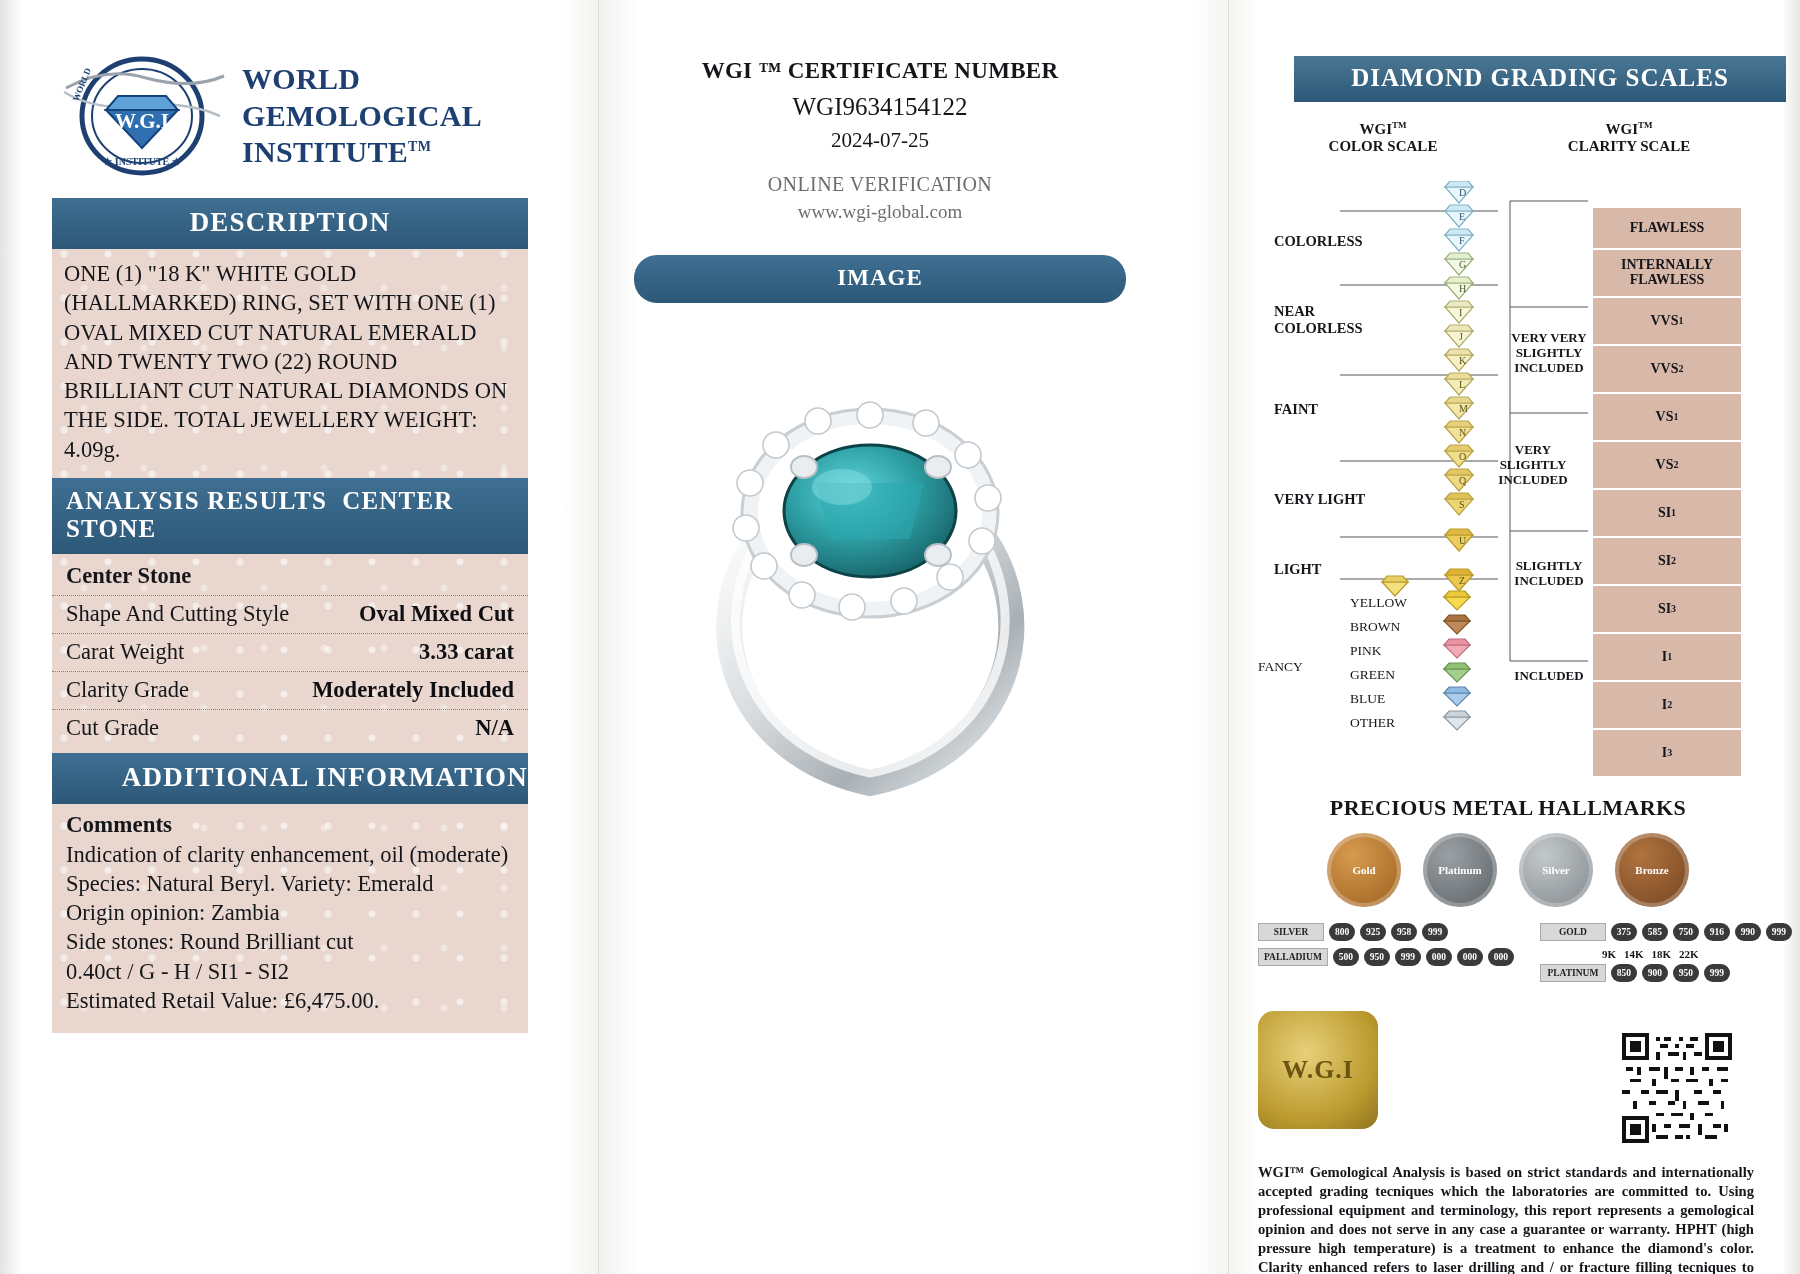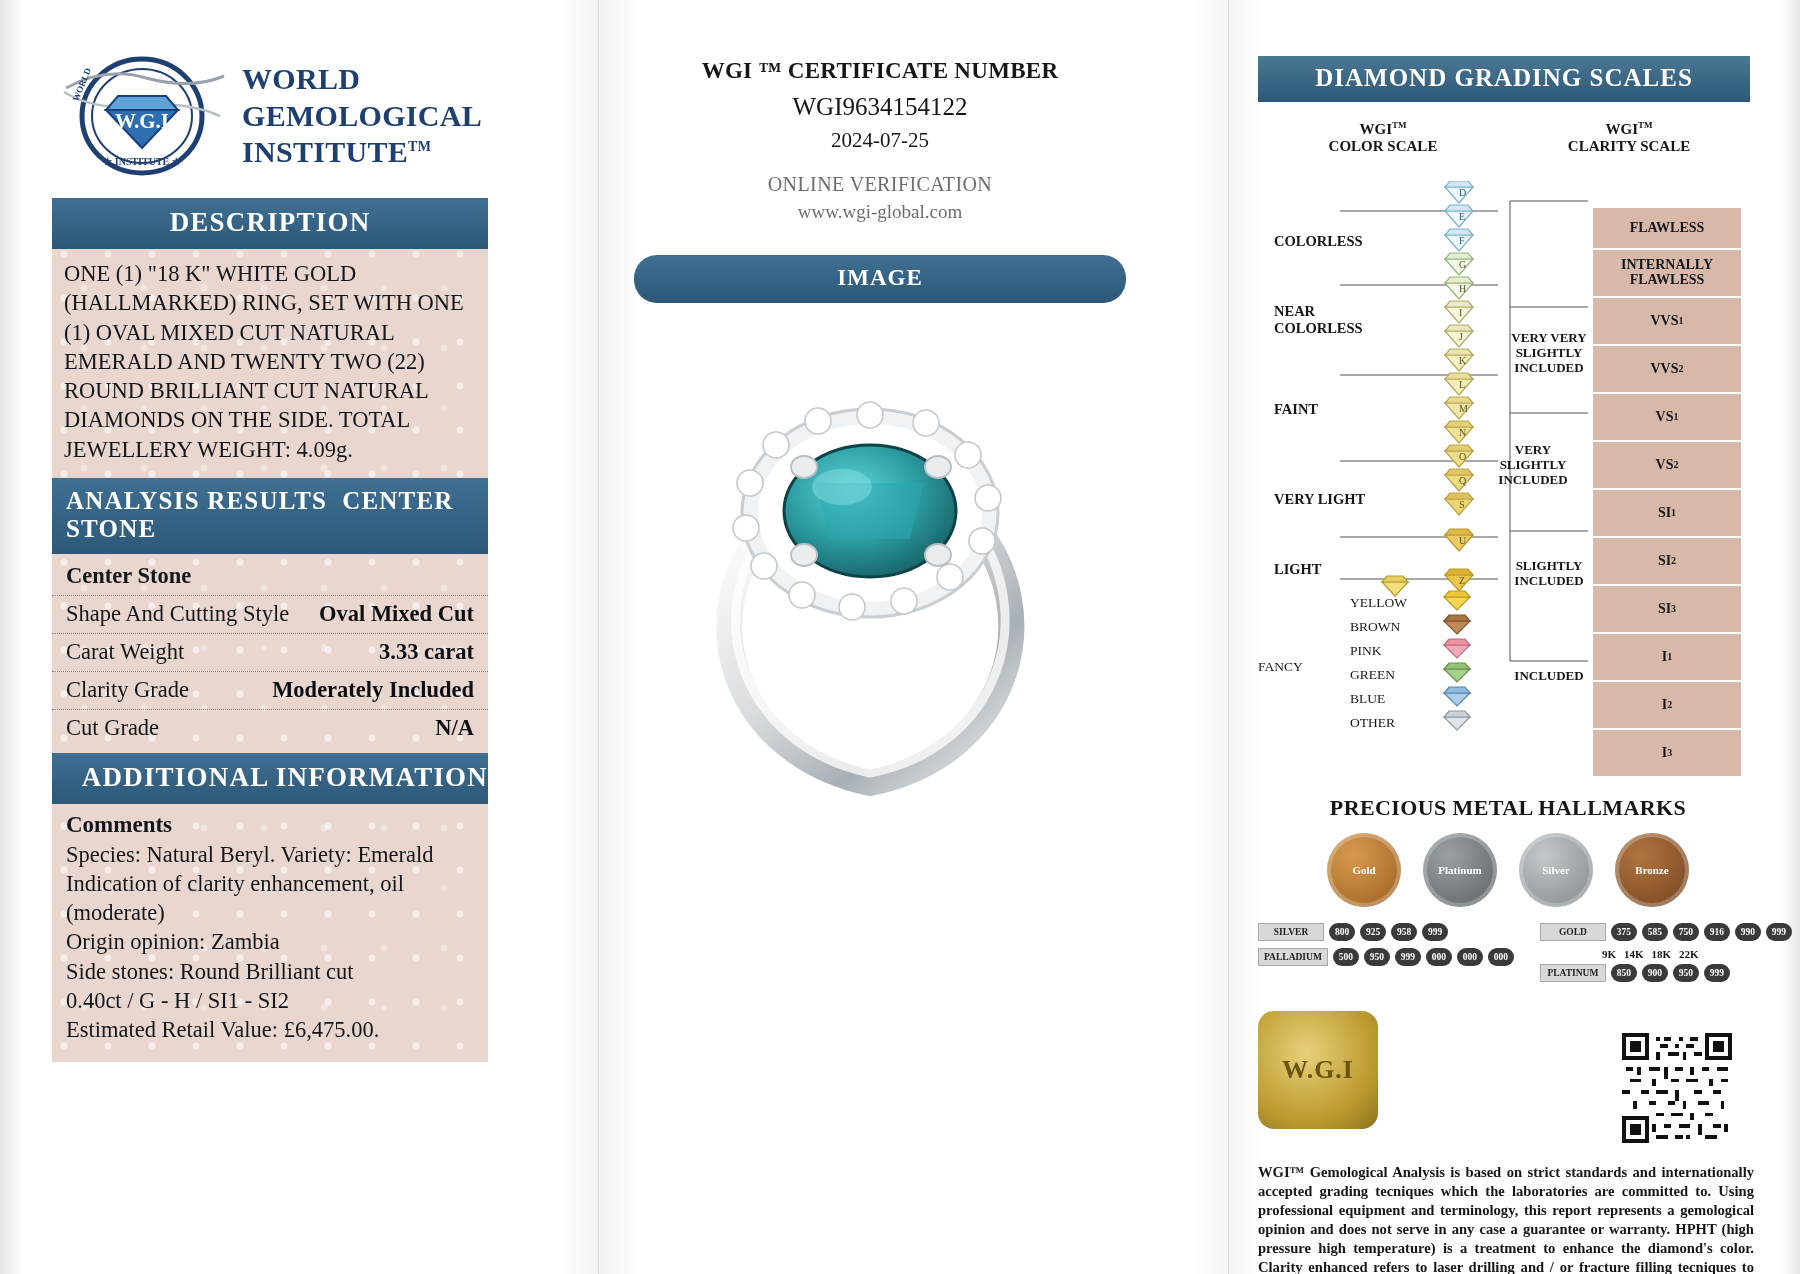--- a/index.html
+++ b/index.html
@@ -24,21 +24,21 @@
   }
   .logo-row{display:flex;align-items:center;gap:14px;margin-left:14px;}
   .logo-mark{width:172px;height:128px;position:relative;flex:none;}
   .logo-text{
     color:#1d3f72;font-weight:bold;font-size:30px;line-height:1.22;
     letter-spacing:.3px;font-family:"Liberation Serif",serif;
   }
   .logo-text sup{font-size:14px;vertical-align:super;}
 
   .panel{
-    width:436px;margin-left:10px;
+    width:476px;margin-left:10px;
     background:#e9d7cf;
     position:relative;
   }
   .tex{
     background-image:
       radial-gradient(circle at 12px 12px, rgba(255,255,255,.55) 3px, transparent 4px),
       radial-gradient(circle at 32px 30px, rgba(255,255,255,.35) 3px, transparent 4px);
     background-size:44px 44px, 60px 60px;
   }
   .bar{
@@ -80,21 +80,21 @@
     padding:10px 0 12px;
     border-radius:23px;
   }
   .ringwrap{position:relative;width:520px;height:470px;margin-top:60px;}
 
   
   .right{position:absolute;left:1258px;top:56px;width:500px;}
   .gradebar{
     background:linear-gradient(180deg,#4a7794,#2d5878);
     color:#fff;text-align:center;font-weight:bold;font-size:25px;
-    letter-spacing:1px;padding:8px 0 10px;width:492px;
+    letter-spacing:1px;padding:8px 0 10px;width:492px;margin-left:36px;
   }
   .scaleheads{display:flex;margin-top:18px;font-weight:bold;font-size:15px;text-align:center;color:#14161a;}
   .scaleheads .a{width:250px;}
   .scaleheads .b{width:242px;}
   .scaleheads sup{font-size:9px;}
   .scalebody{position:relative;width:492px;height:520px;margin-top:6px;}
   .colorlabel{position:absolute;font-size:14.5px;font-weight:bold;color:#14161a;margin-left:16px;}
   .fancylabel{position:absolute;font-size:13.5px;font-weight:normal;color:#14161a;}
   .gemcol{position:absolute;}
   .clarityCell{
@@ -200,22 +200,22 @@
         <div class="row">
           <span class="k">Cut Grade</span>
           <span class="v">N/A</span>
         </div>
       </div>
 
       <div class="bar" style="text-align:right">ADDITIONAL INFORMATION</div>
 
       <div class="comments">
         <div class="ttl">Comments</div>
+        <div>Indication of clarity enhancement, oil (moderate)</div>
         <div>Species: Natural Beryl. Variety: Emerald</div>
-        <div>Indication of clarity enhancement, oil (moderate)</div>
         <div>Origin opinion: Zambia</div>
         <div>Side stones: Round Brilliant cut</div>
         <div>0.40ct / G - H / SI1 - SI2</div>
         <div>Estimated Retail Value: £6,475.00.</div>
       </div>
     </div>
   </div>
 
   <div class="mid">
     <div class="certlabel">WGI ™ CERTIFICATE NUMBER</div>

